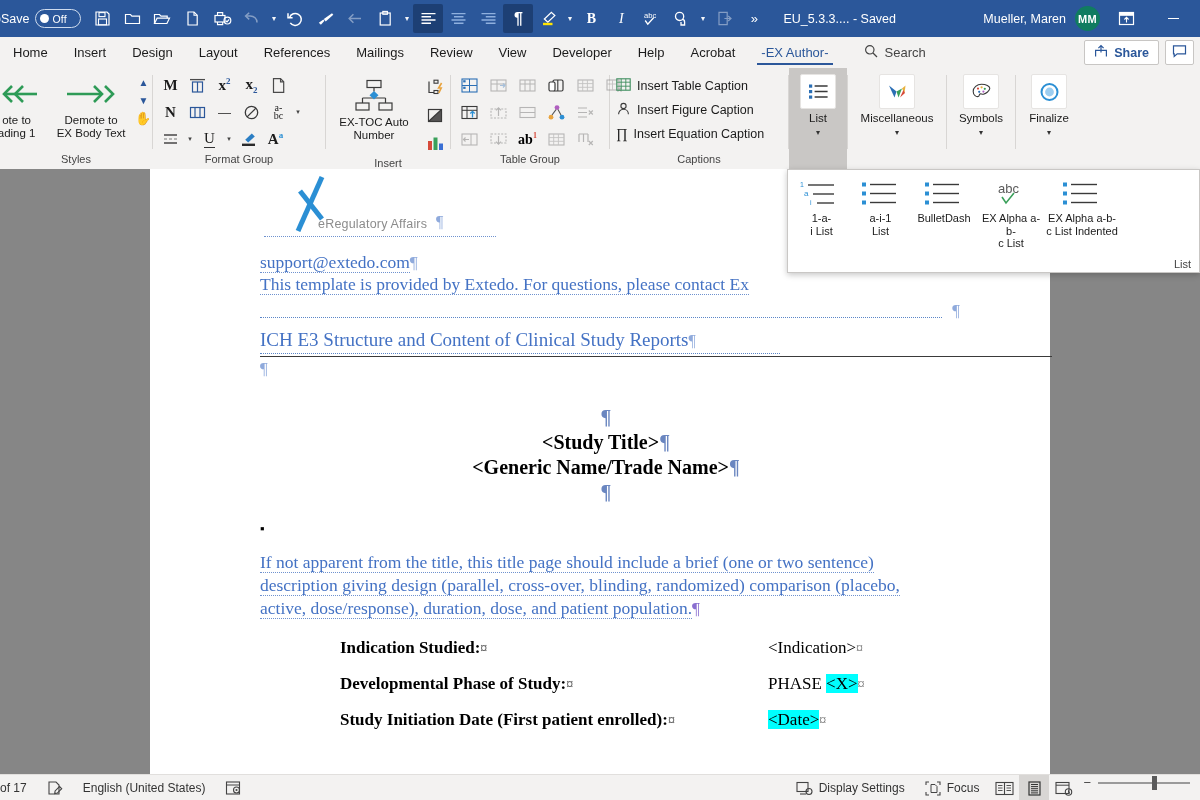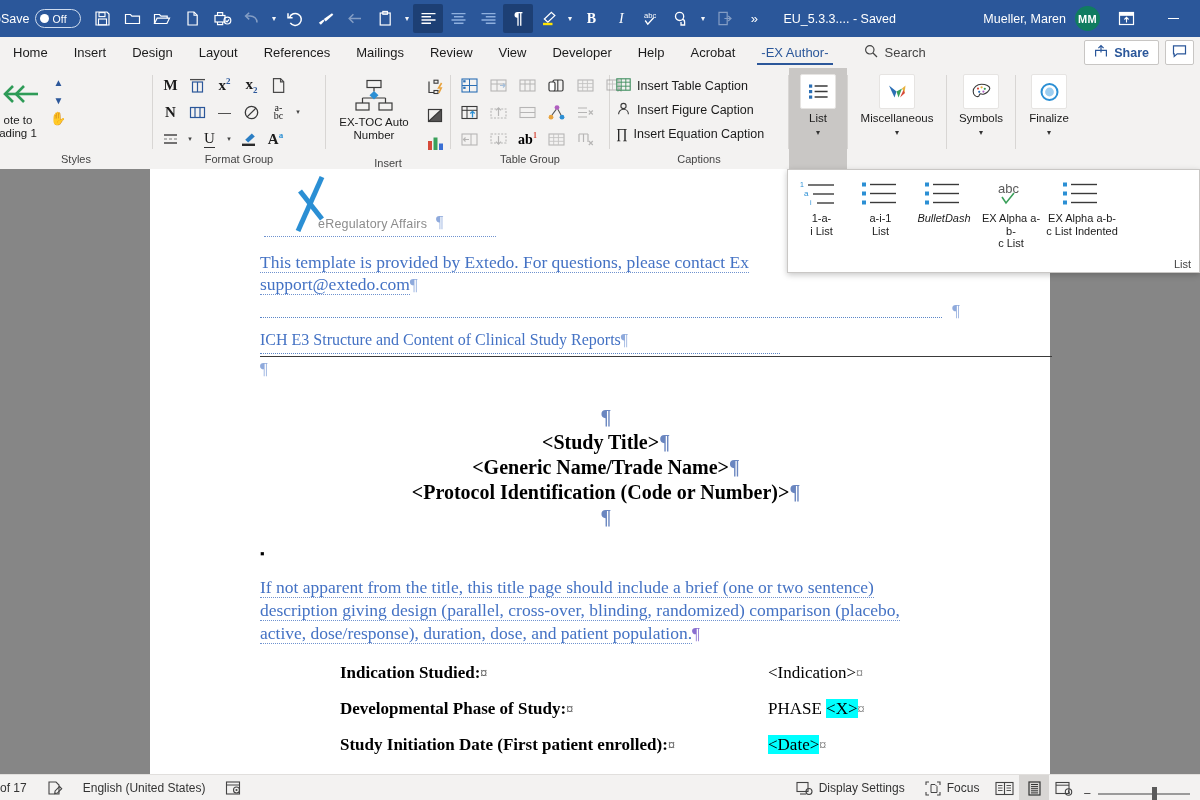--- a/index.html
+++ b/index.html
@@ -182,21 +182,21 @@
   .kv .v{font-weight:normal;}
   .hl{background:#00ffff;}
   .cellmark{color:#6b6b6b;font-size:14px;}
 
   
   .statusbar{
     position:absolute;top:774px;left:0;width:1200px;height:26px;background:#f3f2f1;
     display:flex;align-items:center;font-size:12px;color:#333;border-top:1px solid #e1dfdd;
   }
   .sb-item{display:flex;align-items:center;gap:6px;padding:0 10px;height:26px;white-space:nowrap;}
-  .sb-right{margin-left:auto;display:flex;align-items:flex-end;}
+  .sb-right{margin-left:auto;display:flex;align-items:flex-start;}
   .viewbtn{width:30px;height:26px;display:flex;align-items:center;justify-content:center;}
   .viewbtn.on{background:#d8d6d4;}
   .zoom{display:flex;align-items:center;gap:7px;padding:0 10px 0 4px;}
   .zoom .bar{width:92px;height:2px;background:#9a9a9a;position:relative;}
   .zoom .bar .h{position:absolute;left:54px;top:-6px;width:5px;height:14px;background:#5a5a5a;}
   .zoom .minus{font-size:13px;color:#444;}
 </style>
 </head>
 <body>
 
@@ -407,20 +407,33 @@
             <svg width="44" height="30" viewBox="0 0 44 30">
                 <g stroke="#2e9b57" stroke-width="2.6" fill="none">
                   <path d="M42 15H10"></path>
                   <path d="M17 7l-8 8 8 8"></path>
                   <path d="M28 7l-8 8 8 8"></path>
                 </g>
               </svg>
           </span>
           <span>ote to</span>
           <span>ading 1</span>
+        </div>
+        <div class="bigbtn" style="width:84px;">
+          <span class="ic">
+            <svg width="56" height="30" viewBox="0 0 56 30">
+                <g stroke="#2e9b57" stroke-width="2.6" fill="none">
+                  <path d="M4 15h34"></path>
+                  <path d="M31 7l8 8-8 8"></path>
+                  <path d="M42 7l8 8-8 8"></path>
+                </g>
+              </svg>
+          </span>
+          <span>Demote to</span>
+          <span>EX Body Text</span>
         </div>
         <div class="gal-arrows">
           <span class="ar">▲</span>
           <span class="ar">▼</span>
           <span class="ar" style="color:#444;font-size:13px;">✋</span>
         </div>
       </div>
       <div class="glabel">Styles</div>
     </div>
     <div class="rdiv"></div>
@@ -764,46 +777,45 @@
           <svg class="slash" width="44" height="60" viewBox="0 0 44 60">
             <path d="M30 2L6 56" stroke="#2b8fd4" stroke-width="5" fill="none"></path>
             <path d="M8 16l22 28" stroke="#2b8fd4" stroke-width="5" fill="none"></path>
           </svg>
           <span class="sub">eRegulatory Affairs</span>
           <span class="pil" style="position:absolute;left:176px;top:34px;font-size:16px;">¶</span>
           <span class="dots"></span>
         </div>
 
         <div class="bodytxt" style="margin-top:12px;">
-          <div><span class="ln">This template is provided by Extedo. For questions, please contact Ex</span></div>
           <div>
             <span class="ln">support@extedo.com</span><span class="pil">¶</span>
           </div>
+          <div><span class="ln">This template is provided by Extedo. For questions, please contact Ex</span></div>
         </div>
 
         <div style="position:relative;height:34px;">
           <div class="rule-dotted" style="position:absolute;left:0;right:10px;top:22px;"></div>
           <span class="pil" style="position:absolute;right:-8px;top:6px;font-size:17px;">¶</span>
         </div>
 
         <div style="position:relative;">
-          <span class="bodytxt" style="font-size:16px;">ICH E3 Structure and Content of Clinical Study Reports</span><span class="pil">¶</span>
+          <span class="bodytxt" style="font-size:19px;">ICH E3 Structure and Content of Clinical Study Reports</span><span class="pil">¶</span>
           <div class="rule-dotted" style="position:absolute;left:0;width:520px;bottom:-3px;"></div>
           <div class="rule-solid" style="position:absolute;left:0;right:-100px;bottom:-6px;"></div>
         </div>
 
         <div style="height:30px;padding-top:8px;">
           <span class="pil" style="font-size:17px;">¶</span>
         </div>
 
         <div class="ctr" style="margin-top:16px;">
           <div><span class="pil dark">¶</span></div>
           <div><span>&lt;Study Title&gt;</span><span class="pil dark">¶</span></div>
           <div><span>&lt;Generic Name/Trade Name&gt;</span><span class="pil dark">¶</span></div>
-          <div><span>&lt;Protocol Identification (Code or Number)&gt;</span><span class="pil dark">¶</span></div>
           <div><span class="pil dark">¶</span></div>
         </div>
 
         <div style="height:30px;padding-top:14px;">
           <span style="font-size:13px;color:#000;">▪</span>
         </div>
 
         <div class="bodytxt" style="margin-top:2px;line-height:23px;">
           <div><span class="ln">If not apparent from the title, this title page should include a brief (one or two sentence)</span></div>
           <div><span class="ln">description giving design (parallel, cross-over, blinding, randomized) comparison (placebo,</span></div>
@@ -859,21 +871,21 @@
                 <g stroke="#3a3a3a" stroke-width="1.4">
                   <path d="M12 5.5h26"></path>
                   <path d="M12 14.5h26"></path>
                   <path d="M12 23.5h26"></path>
                 </g>
               </svg>
           </span>
           <span>a-i-1</span>
           <span>List</span>
         </div>
-        <div class="dd-item" style="width:68px;font-style:italic;">
+        <div class="dd-item" style="width:68px;">
           <span class="gfx">
             <svg width="46" height="30" viewBox="0 0 46 30">
                 <g fill="#2b8fd4">
                   <rect x="4" y="3.5" width="4" height="4"></rect>
                   <rect x="4" y="12.5" width="4" height="4"></rect>
                   <rect x="4" y="21.5" width="4" height="4"></rect>
                 </g>
                 <g stroke="#3a3a3a" stroke-width="1.4">
                   <path d="M12 5.5h26"></path>
                   <path d="M12 14.5h26"></path>

